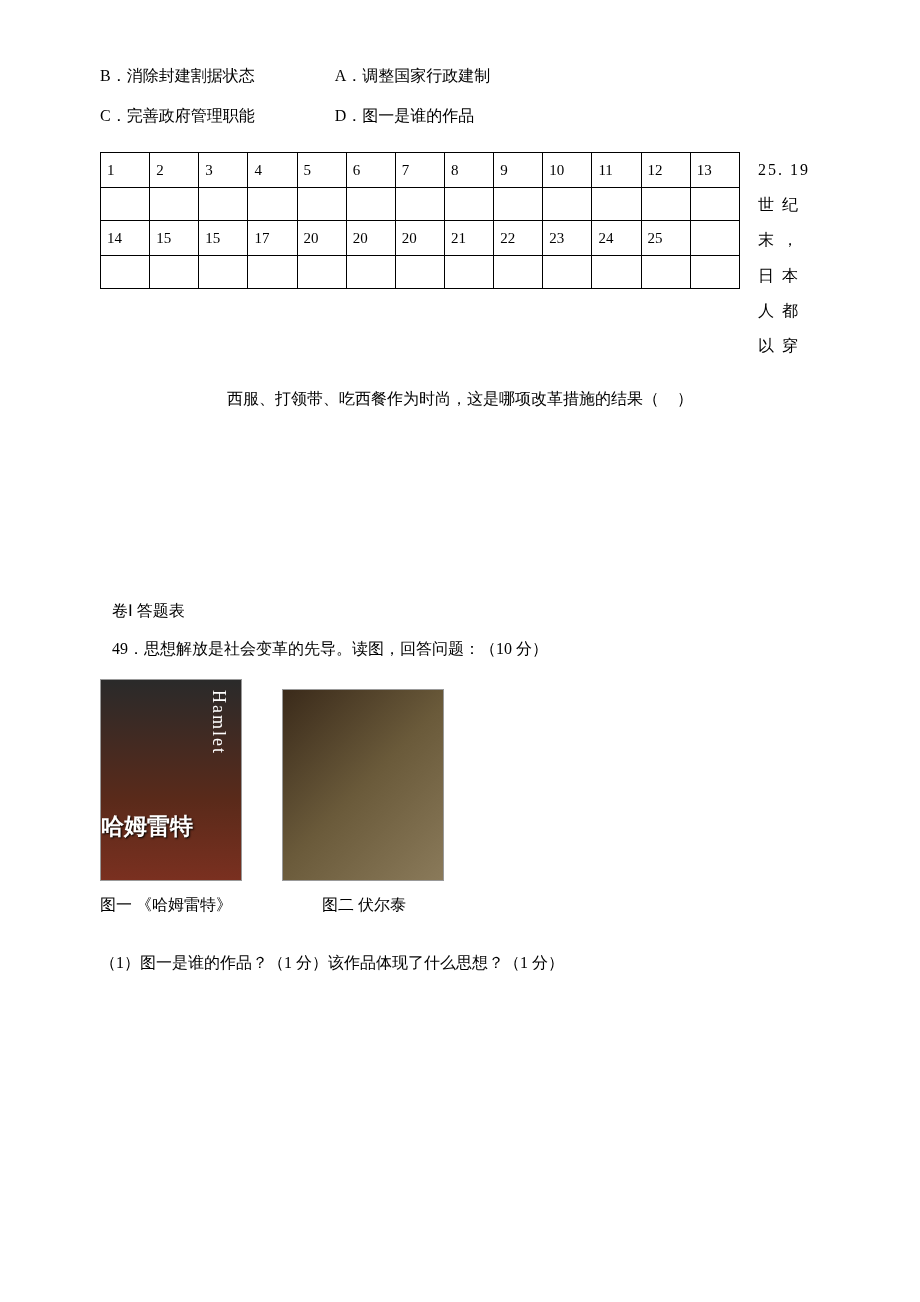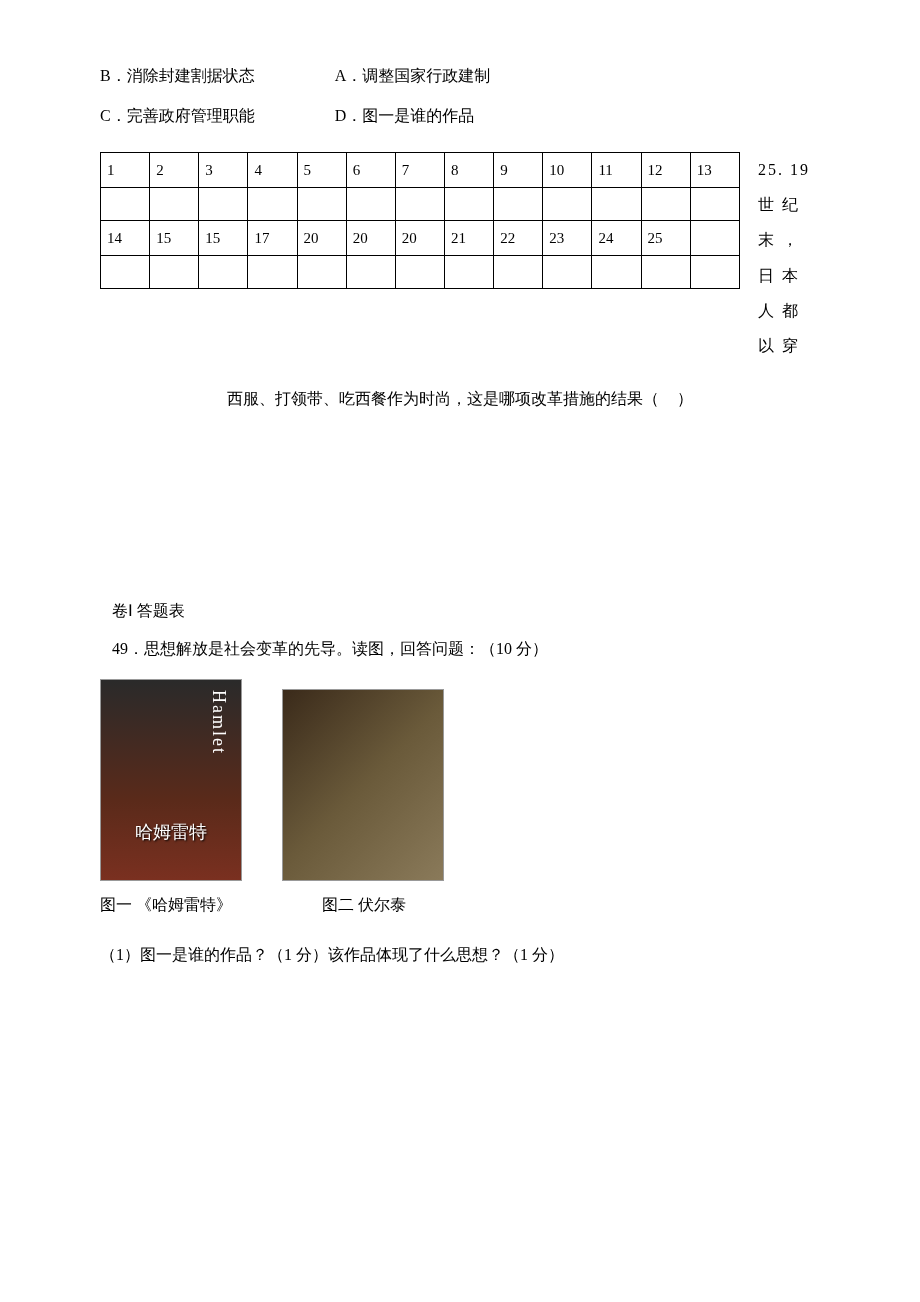--- a/index.html
+++ b/index.html
@@ -79,44 +79,44 @@
       background: linear-gradient(180deg, #2a2a2a 0%, #5a2a1a 60%, #7a3020 100%);
       position: relative;
       overflow: hidden;
     }
     .hamlet-title {
       position: absolute;
       bottom: 30px;
       left: 0;
       right: 0;
       color: #fff;
-      font-size: 18px;
-      font-weight: normal;
-      text-align: center;
+      font-size: 23px;
+      font-weight: bold;
+      text-align: left;
       text-shadow: 1px 1px 2px #000;
     }
     .hamlet-side {
       position: absolute;
       right: 4px;
       top: 10px;
       color: #fff;
       font-size: 18px;
       writing-mode: vertical-rl;
       letter-spacing: 2px;
     }
     .voltaire-img {
       width: 160px;
       height: 190px;
       background: linear-gradient(135deg, #3a2a1a 0%, #6a5a3a 50%, #8a7a5a 100%);
       position: relative;
     }
     .captions-row {
       display: flex;
       gap: 90px;
-      margin-bottom: 18px;
+      margin-bottom: 26px;
     }
     .caption {
       white-space: nowrap;
     }
     .q-sub {
       margin: 8px 0 40px 0;
     }
     .blank-paren {
       letter-spacing: 14px;
     }

